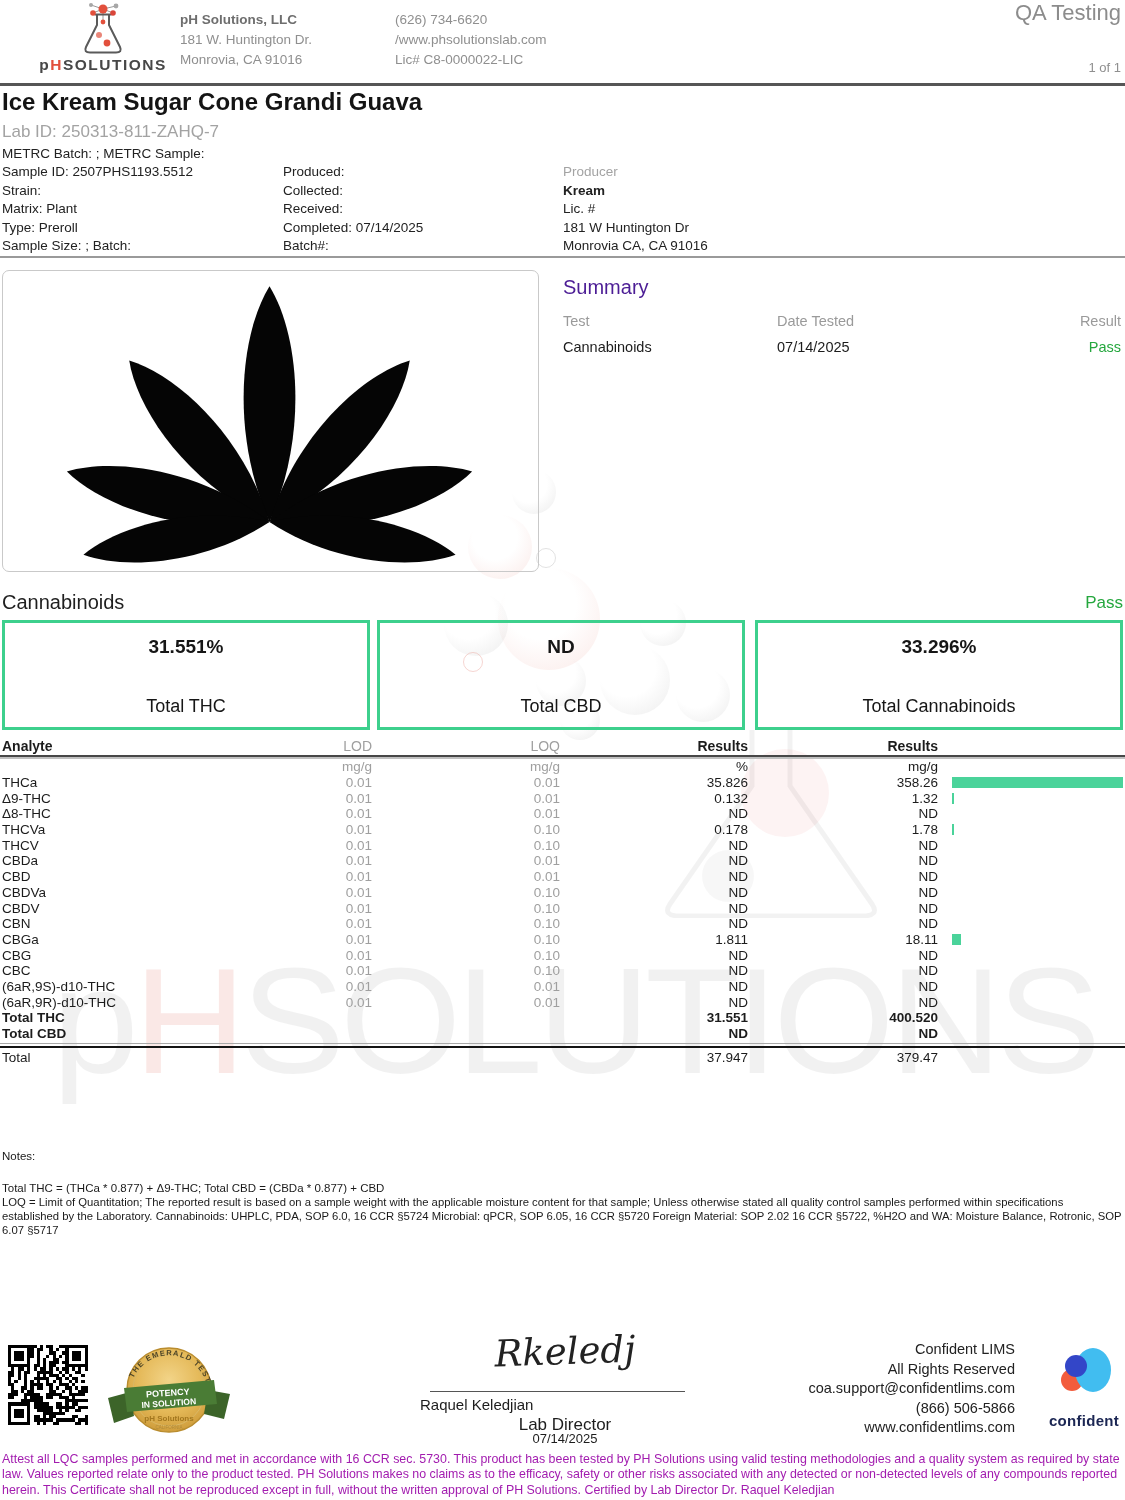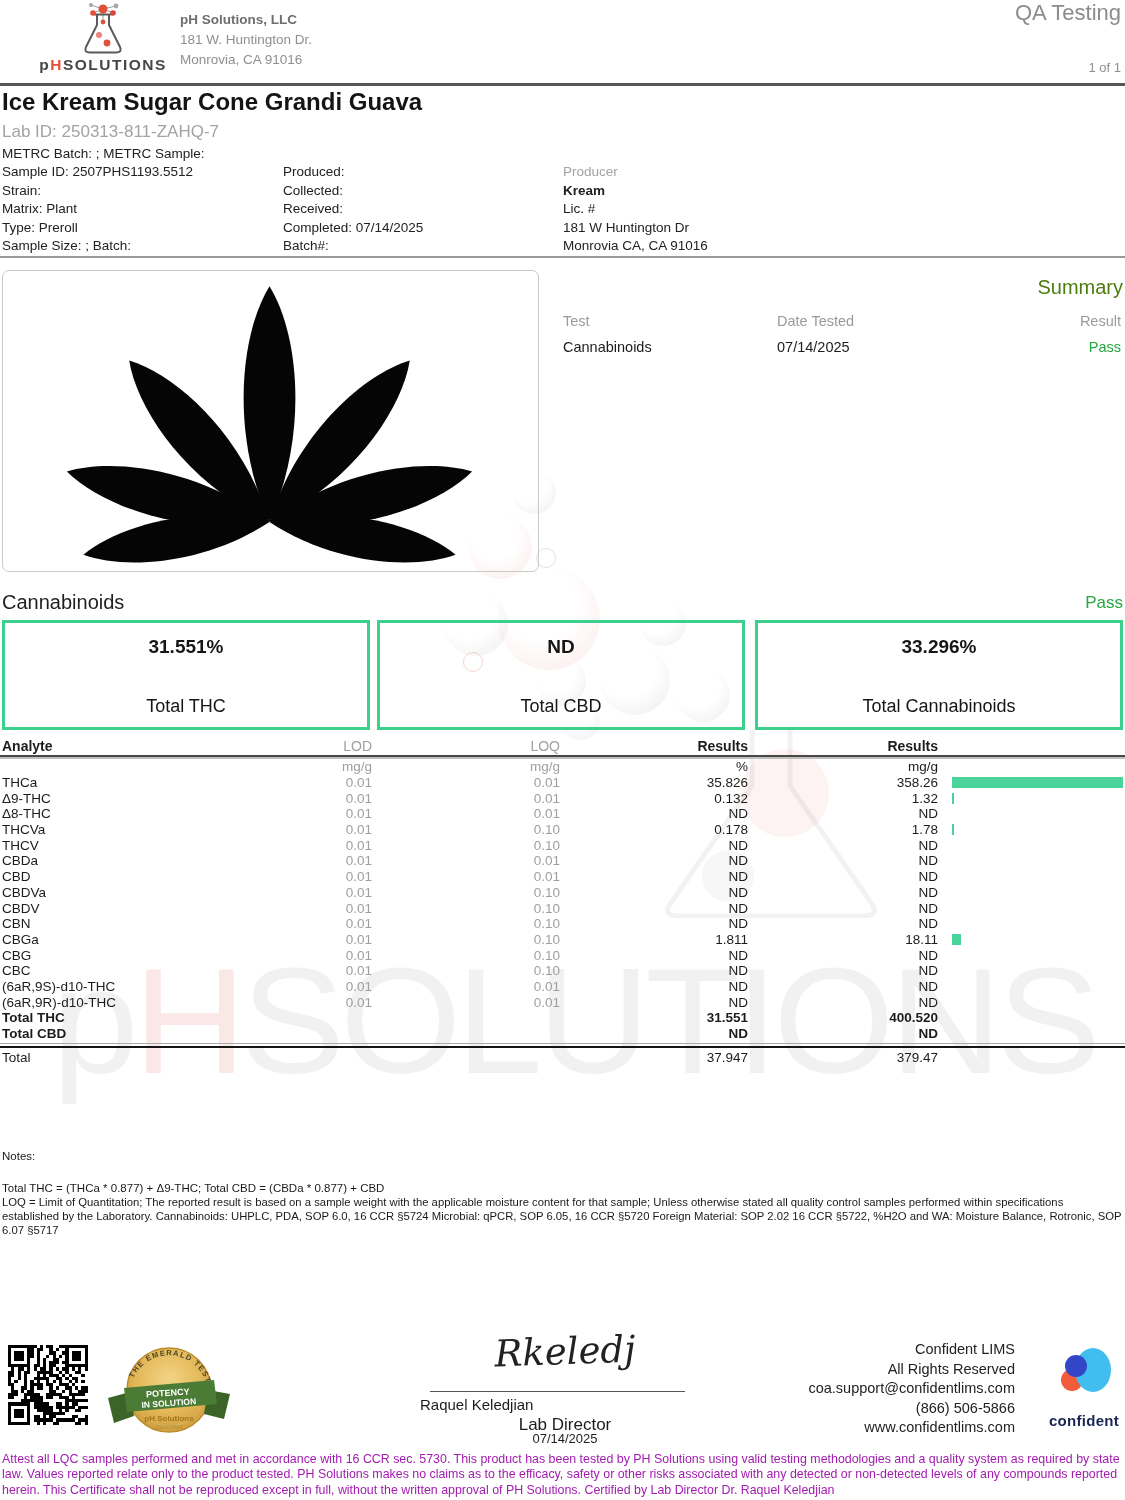--- a/index.html
+++ b/index.html
@@ -27,21 +27,21 @@
   .info-col{font-size:13.5px;line-height:18.6px;color:#222;}
   .ic1{left:2px;top:163px;}
   .ic2{left:283px;top:163px;}
   .ic3{left:563px;top:163px;}
   .gray-lbl{color:#a3a3a3;}
   .bold{font-weight:700;}
 
   
   .leaf-box{left:2px;top:270px;width:537px;height:302px;border:1.5px solid #c9c9c9;border-radius:7px;box-sizing:border-box;}
   .summary{left:563px;top:276px;width:560px;}
-  .summary-title{font-size:20px;color:#4d7c0f;margin:0 0 14px 0;font-weight:400;text-align:right;}
+  .summary-title{font-size:20px;color:#4c1d95;margin:0 0 14px 0;font-weight:400;}
   .sum-row{position:relative;height:26px;font-size:14.5px;}
   .sum-c1{position:absolute;left:0;}
   .sum-c2{position:absolute;left:214px;}
   .sum-c3{position:absolute;right:2px;}
   .sum-hdr span{color:#9a9a9a;}
   .pass{color:#25a73e;}
 
   
   .cann-title{left:2px;top:591px;font-size:20px;color:#1f1f1f;}
   .cann-pass{right:2px;top:593px;font-size:17px;}
@@ -145,20 +145,25 @@
     </svg>
     <div class="logo-text"><span>p</span><span class="red">H</span><span>SOLUTIONS</span></div>
   </div>
 
   <div class="layer co-block">
     <div class="co-name">pH Solutions, LLC</div>
     <div>181 W. Huntington Dr.</div>
     <div>Monrovia, CA 91016</div>
   </div>
 
+  <div class="layer contact-block">
+    <div>(626) 734-6620</div>
+    <div>/www.phsolutionslab.com</div>
+    <div>Lic# C8-0000022-LIC</div>
+  </div>
 
   <div class="layer qa-label">QA Testing</div>
   <div class="layer page-count">1 of 1</div>
   <div class="layer rule-top"></div>
 
   <div class="layer sample-title">Ice Kream Sugar Cone Grandi Guava</div>
   <div class="layer lab-id">Lab ID: 250313-811-ZAHQ-7</div>
   <div class="layer metrc">METRC Batch: ; METRC Sample:</div>
   <div class="layer info-col ic1">
       <div>Sample ID: 2507PHS1193.5512</div>

